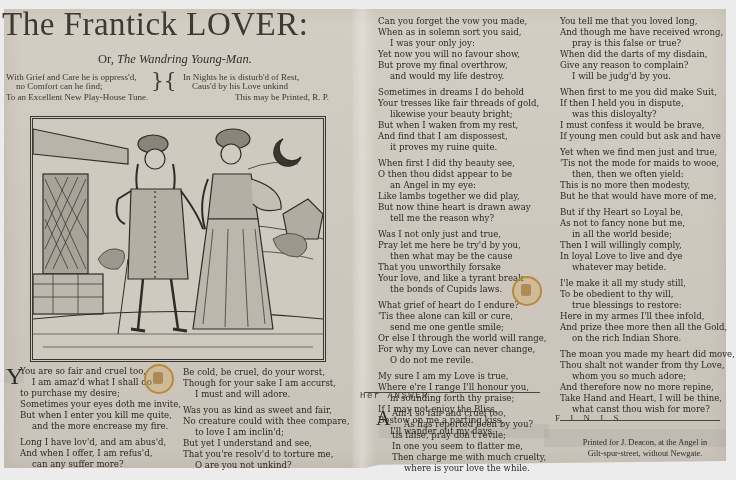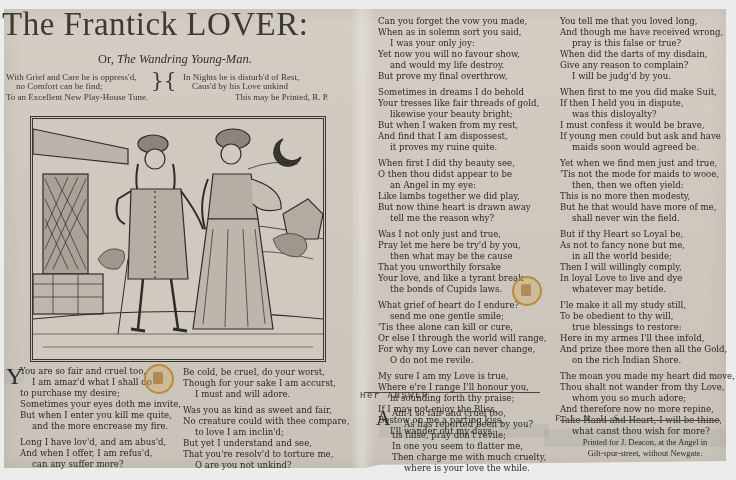--- a/index.html
+++ b/index.html
@@ -185,22 +185,22 @@
     <div class="line ind">O are you not unkind?</div>
   </div>
 </div>
 
 <div class="verse-col" style="left:378px;top:16px;">
   <div class="stanza">
     <div class="line">Can you forget the vow you made,</div>
     <div class="line">When as in solemn sort you said,</div>
     <div class="line ind">I was your only joy:</div>
     <div class="line">Yet now you will no favour show,</div>
+    <div class="line">But prove my final overthrow,</div>
     <div class="line ind">and would my life destroy.</div>
-    <div class="line">But prove my final overthrow,</div>
   </div>
   <div class="stanza">
     <div class="line">Sometimes in dreams I do behold</div>
     <div class="line">Your tresses like fair threads of gold,</div>
     <div class="line ind">likewise your beauty bright;</div>
     <div class="line">But when I waken from my rest,</div>
     <div class="line">And find that I am dispossest,</div>
     <div class="line ind">it proves my ruine quite.</div>
   </div>
   <div class="stanza">
@@ -214,22 +214,22 @@
   <div class="stanza">
     <div class="line">Was I not only just and true,</div>
     <div class="line">Pray let me here be try'd by you,</div>
     <div class="line ind">then what may be the cause</div>
     <div class="line">That you unworthily forsake</div>
     <div class="line">Your love, and like a tyrant break</div>
     <div class="line ind">the bonds of Cupids laws.</div>
   </div>
   <div class="stanza">
     <div class="line">What grief of heart do I endure?</div>
+    <div class="line">'Tis thee alone can kill or cure,</div>
     <div class="line ind">send me one gentle smile;</div>
-    <div class="line">'Tis thee alone can kill or cure,</div>
     <div class="line">Or else I through the world will range,</div>
     <div class="line">For why my Love can never change,</div>
     <div class="line ind">O do not me revile.</div>
   </div>
   <div class="stanza">
     <div class="line">My sure I am my Love is true,</div>
     <div class="line">Where e're I range I'll honour you,</div>
     <div class="line ind">in sounding forth thy praise;</div>
     <div class="line">If I may not enjoy the Bliss,</div>
     <div class="line">Bestow on me a parting kiss,</div>
@@ -257,29 +257,27 @@
     <div class="line">When did the darts of my disdain,</div>
     <div class="line">Give any reason to complain?</div>
     <div class="line ind">I will be judg'd by you.</div>
   </div>
   <div class="stanza">
     <div class="line">When first to me you did make Suit,</div>
     <div class="line">If then I held you in dispute,</div>
     <div class="line ind">was this disloyalty?</div>
     <div class="line">I must confess it would be brave,</div>
     <div class="line">If young men could but ask and have</div>
-    <div class="line ind">maids soon would agreed be.</div>
   </div>
   <div class="stanza">
     <div class="line">Yet when we find men just and true,</div>
     <div class="line">'Tis not the mode for maids to wooe,</div>
     <div class="line ind">then, then we often yield:</div>
     <div class="line">This is no more then modesty,</div>
     <div class="line">But he that would have more of me,</div>
-    <div class="line ind">shall never win the field.</div>
   </div>
   <div class="stanza">
     <div class="line">But if thy Heart so Loyal be,</div>
     <div class="line">As not to fancy none but me,</div>
     <div class="line ind">in all the world beside;</div>
     <div class="line">Then I will willingly comply,</div>
     <div class="line">In loyal Love to live and dye</div>
     <div class="line ind">whatever may betide.</div>
   </div>
   <div class="stanza">

